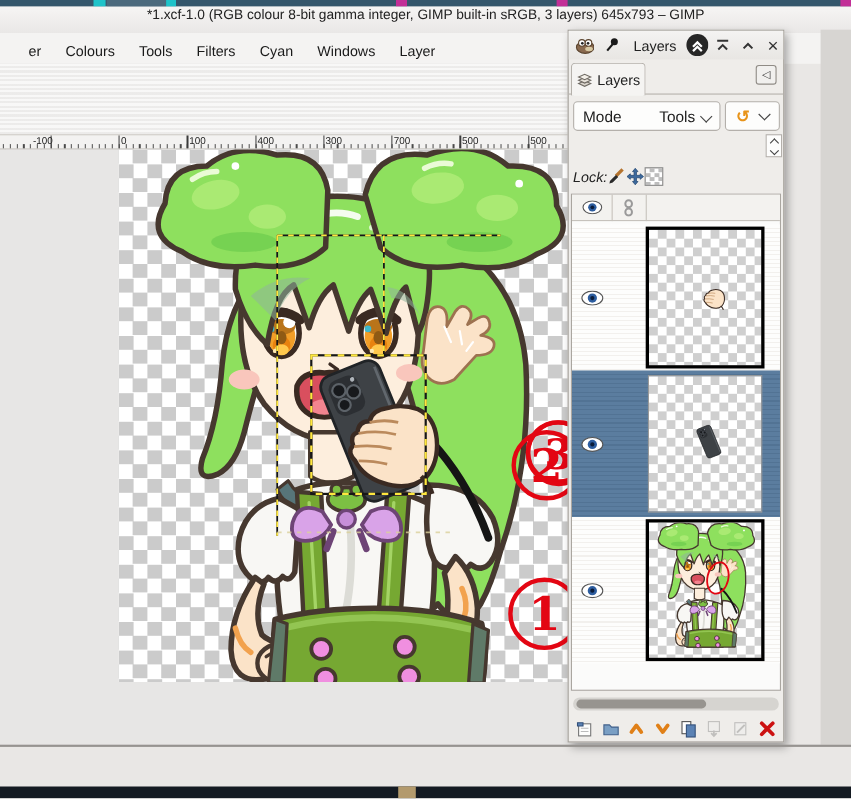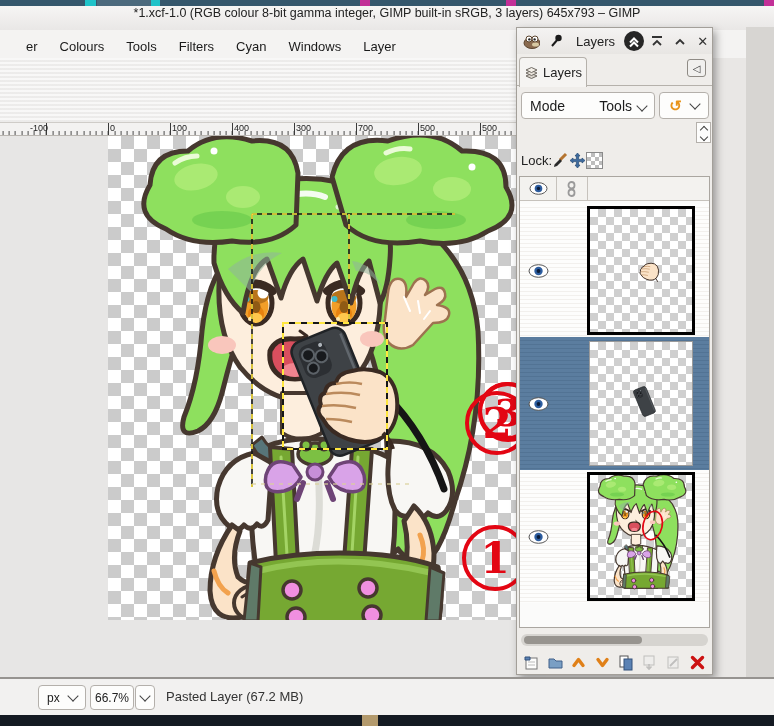--- a/index.html
+++ b/index.html
@@ -63,21 +63,21 @@
   .mode-btn{left:4px;top:64px;width:134px;height:27px;background:#fdfdfc;border:1px solid #b4b0ab;border-radius:4px;
     display:flex;align-items:center;font-size:14px;box-sizing:border-box;}
   .reset-btn{left:142px;top:64px;width:50px;height:27px;background:#fdfdfc;border:1px solid #b4b0ab;border-radius:4px;
     display:flex;align-items:center;justify-content:space-evenly;box-sizing:border-box;}
   .opacity-slider{left:2px;top:94px;width:177px;height:21px;background:linear-gradient(#7b9cba,#6287a8);
     border:1px solid #4a6f8e;box-sizing:border-box;display:flex;align-items:center;color:#fff;font-size:12.5px;}
   .spinner{left:179px;top:94px;width:15px;height:21px;background:#fdfdfc;border:1px solid #b4b0ab;box-sizing:border-box;
     display:flex;flex-direction:column;align-items:center;justify-content:space-evenly;}
   .spinner .chev{width:5px;height:5px;margin:0;}
   .chev-up{transform:rotate(-135deg);margin-top:2px!important;}
-  .lp-lock{left:4px;top:121px;width:188px;height:22px;display:flex;align-items:center;font-size:13px;color:#222;}
+  .lp-lock{left:4px;top:121px;width:188px;height:22px;display:flex;align-items:center;font-size:13px;color:#222;font-style:italic;}
   .lp-list{left:2px;top:148px;width:191px;height:452px;background:#fbfbfa;border:1px solid #aaa6a0;box-sizing:border-box;}
   .list-header{position:absolute;left:0;top:0;width:189px;height:24px;background:#f3f2ef;border-bottom:1px solid #c6c2bc;
     display:flex;align-items:center;box-sizing:border-box;}
   .col-div{position:absolute;top:0;width:1px;height:24px;background:#c6c2bc;}
   .layer-row{position:absolute;left:0;width:189px;height:133px;display:flex;align-items:center;
     background-image:repeating-linear-gradient(180deg,#fdfdfc 0 3px,#f2f0ed 3px 4px);}
   .layer-row.selected{background:#567797;background-image:repeating-linear-gradient(180deg,#5b7d9f 0 3px,#527394 3px 4px);}
   .eye-cell{width:36px;display:flex;justify-content:center;}
   .chain-cell{width:31px;}
   .thumb{position:relative;width:102px;height:123px;
@@ -459,31 +459,18 @@
     </span>
     <span class="lp-btn">
       <svg width="17" height="17">
             <path d="M3.5,3.5 L13.5,13.5 M13.5,3.5 L3.5,13.5" stroke="#cc1212" stroke-width="3.4" stroke-linecap="round"></path>
           </svg>
     </span>
   </div>
 </div>
 
 <div class="abs status-divider"></div>
-<div class="abs status-bar">
-  <div class="combo" style="left:38px;top:6px;width:48px;height:25px">
-    <span style="margin-left:8px">px</span>
-    <span class="chev" style="margin-left:auto;margin-right:8px"></span>
-  </div>
-  <div class="combo" style="left:90px;top:6px;width:44px;height:25px;justify-content:center">
-    <span>66.7%</span>
-  </div>
-  <div class="combo" style="left:135px;top:6px;width:20px;height:25px;justify-content:center">
-    <span class="chev"></span>
-  </div>
-  <span class="status-msg">Pasted Layer (67.2 MB)</span>
-</div>
 
 <div class="abs bottom-strip">
   <span class="ts-seg" style="left:362px;width:16px;height:11px;background:#b39a6d"></span>
 </div>
 
 </div>
 
 </body></html>

